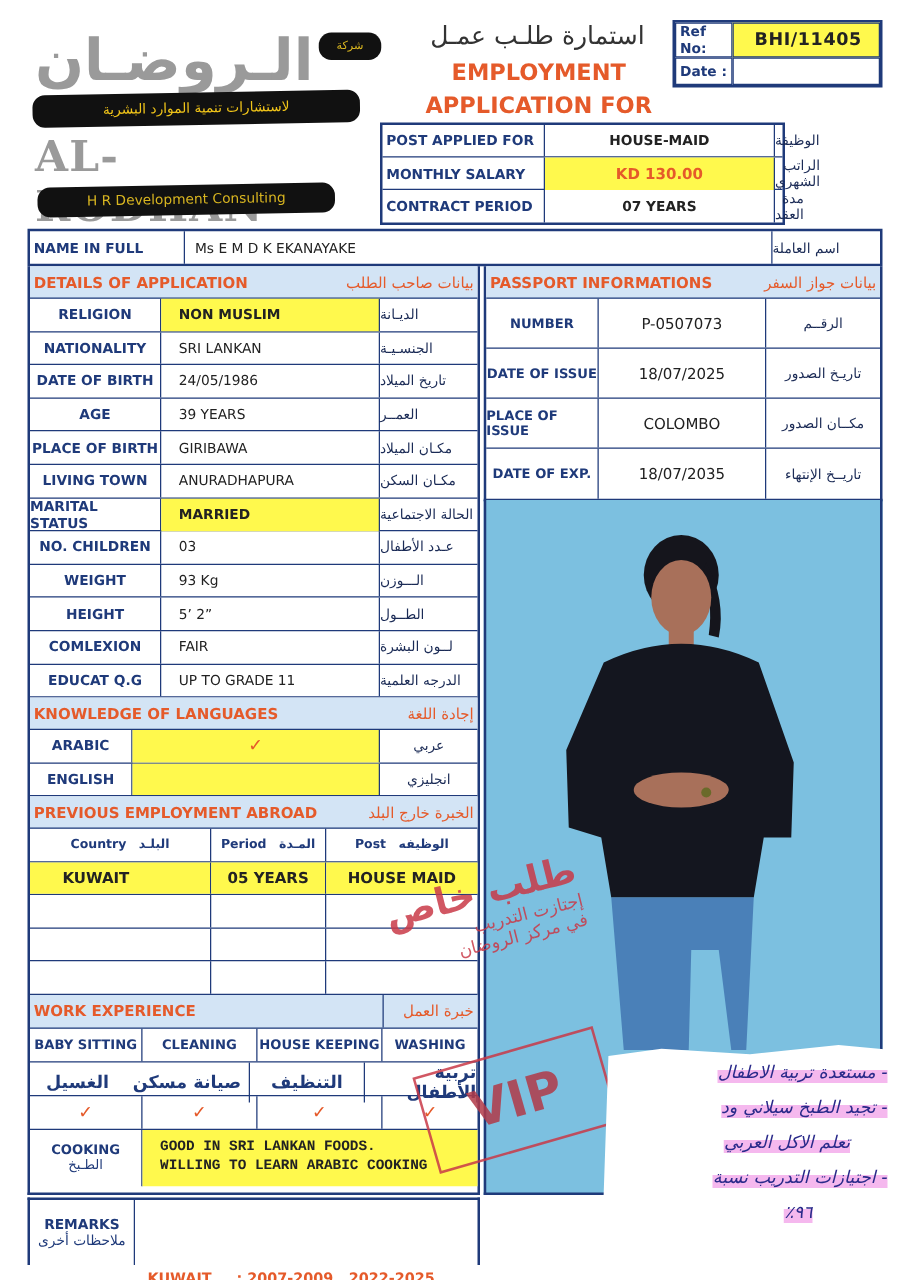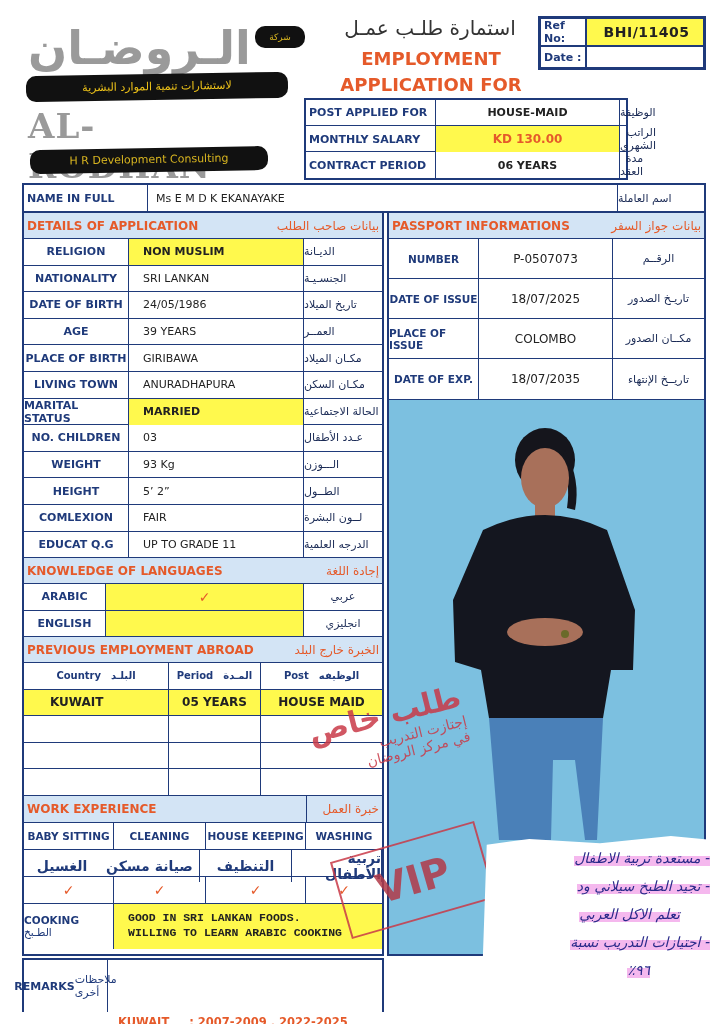--- a/index.html
+++ b/index.html
@@ -66,21 +66,21 @@
   .work-head { display: grid; grid-template-columns: 1fr 76px; height: 27px; border-bottom: 1px solid #1f3a7a; background: #d3e4f5; }
   .work-head > div { display: flex; align-items: center; font-size: 12px; font-weight: bold; color: #e55a2a; padding: 0 3px; }
   .work-head > div:last-child { border-left: 1px solid #1f3a7a; justify-content: flex-end; font-weight: normal; direction: rtl; justify-content: flex-start; }
   .work-row { display: grid; grid-template-columns: 90px 92px 100px 1fr; height: 27px; border-bottom: 1px solid #1f3a7a; }
   .work-row > div { border-right: 1px solid #1f3a7a; display: flex; align-items: center; justify-content: center; font-size: 10.5px; }
   .work-row > div:last-child { border-right: none; }
   .work-row.en > div { font-weight: bold; color: #1f3a7a; }
   .work-row.ar > div { color: #1f3a7a; font-size: 14px; font-weight: bold; }
   .work-row.chk > div { color: #e55a2a; font-size: 14px; }
   .cook-row { display: grid; grid-template-columns: 90px 1fr; height: 45px; }
-  .cook-row > div:first-child { border-right: 1px solid #1f3a7a; display: flex; flex-direction: column; justify-content: center; font-size: 10.5px; font-weight: bold; color: #1f3a7a; }
+  .cook-row > div:first-child { border-right: 1px solid #1f3a7a; display: flex; flex-direction: column; align-items: center; justify-content: center; font-size: 10.5px; font-weight: bold; color: #1f3a7a; }
   .cook-row .cook-val { background: #fff94d; padding: 6px 14px; font-size: 11.5px; font-weight: bold; color: #222; line-height: 15px; font-family: Liberation Mono, monospace; }
 
   
   .pass-panel { left: 387px; top: 213px; width: 319px; border: 2px solid #1f3a7a; border-top: none; }
   .p-row { display: grid; grid-template-columns: 90px 134px 1fr; height: 40px; border-bottom: 1px solid #1f3a7a; }
   .p-row > div { border-right: 1px solid #1f3a7a; display: flex; align-items: center; justify-content: center; font-size: 11px; }
   .p-row > div:last-child { border-right: none; }
   .p-row .lbl { font-weight: bold; color: #1f3a7a; font-size: 10.5px; }
   .p-row .val { color: #222; font-size: 12px; }
   .photo { left: 387px; top: 400px; width: 319px; height: 556px; border: 2px solid #1f3a7a; border-top: none; background: #7cc0e0; overflow: hidden; }
@@ -90,21 +90,21 @@
   .stamp1 .big { font-size: 30px; font-weight: bold; direction: rtl; }
   .stamp1 .small { font-size: 14px; direction: rtl; }
   .vip { left: 338px; top: 840px; width: 150px; height: 80px; border: 2px solid #c93a48; transform: rotate(-16deg); color: #b23a48; font-size: 40px; font-weight: bold; display: flex; align-items: center; justify-content: center; opacity: 0.85; }
 
   
   .note { left: 482px; top: 836px; width: 236px; height: 146px; background: #fff; clip-path: polygon(2% 6%, 20% 2%, 50% 5%, 80% 0%, 100% 3%, 99% 98%, 60% 100%, 30% 97%, 0% 100%); padding: 10px 8px; direction: rtl; }
   .note-line { font-size: 14px; color: #2a2a8a; font-style: italic; line-height: 24px; background: linear-gradient(transparent 40%, #f5b8ee 40%, #f5b8ee 85%, transparent 85%); display: inline-block; margin-bottom: 4px; }
 
   
   .remarks { left: 22px; top: 958px; width: 362px; height: 54px; border: 2px solid #1f3a7a; border-bottom: none; display: grid; grid-template-columns: 84px 1fr; }
-  .remarks > div:first-child { border-right: 1px solid #1f3a7a; display: flex; align-items: center; justify-content: center; font-size: 11px; font-weight: bold; color: #1f3a7a; }
+  .remarks > div:first-child { border-right: 1px solid #1f3a7a; display: flex; flex-direction: column; align-items: center; justify-content: center; font-size: 11px; font-weight: bold; color: #1f3a7a; }
   .rem-text { position: absolute; left: 118px; top: 962px; font-size: 11.5px; font-weight: bold; color: #e55a2a; line-height: 24px; white-space: pre; }
 </style>
 </head>
 <body>
 
 <div class="abs logo-ar">الـروضـان</div>
 <div class="abs blot">شركة</div>
 <div class="abs logo-sub-ar">لاستشارات تنمية الموارد البشرية</div>
 <div class="abs logo-en">AL-RODHAN</div>
 <div class="abs logo-sub-en">H R Development Consulting</div>
@@ -128,21 +128,21 @@
     <div class="val">HOUSE-MAID</div>
     <div class="ar">الوظيفة</div>
   </div>
   <div class="post-row">
     <div class="lbl">MONTHLY SALARY</div>
     <div class="val yellow">KD 130.00</div>
     <div class="ar">الراتب الشهري</div>
   </div>
   <div class="post-row">
     <div class="lbl">CONTRACT PERIOD</div>
-    <div class="val">06 YEARS</div>
+    <div class="val">07 YEARS</div>
     <div class="ar">مدة العقد</div>
   </div>
 </div>
 
 <div class="abs name-row">
   <div class="b navy" style="padding-left:3px">NAME IN FULL</div>
   <div style="padding-left:8px;color:#222">Ms E M D K EKANAYAKE</div>
   <div class="ar">اسم العاملة</div>
 </div>
 

